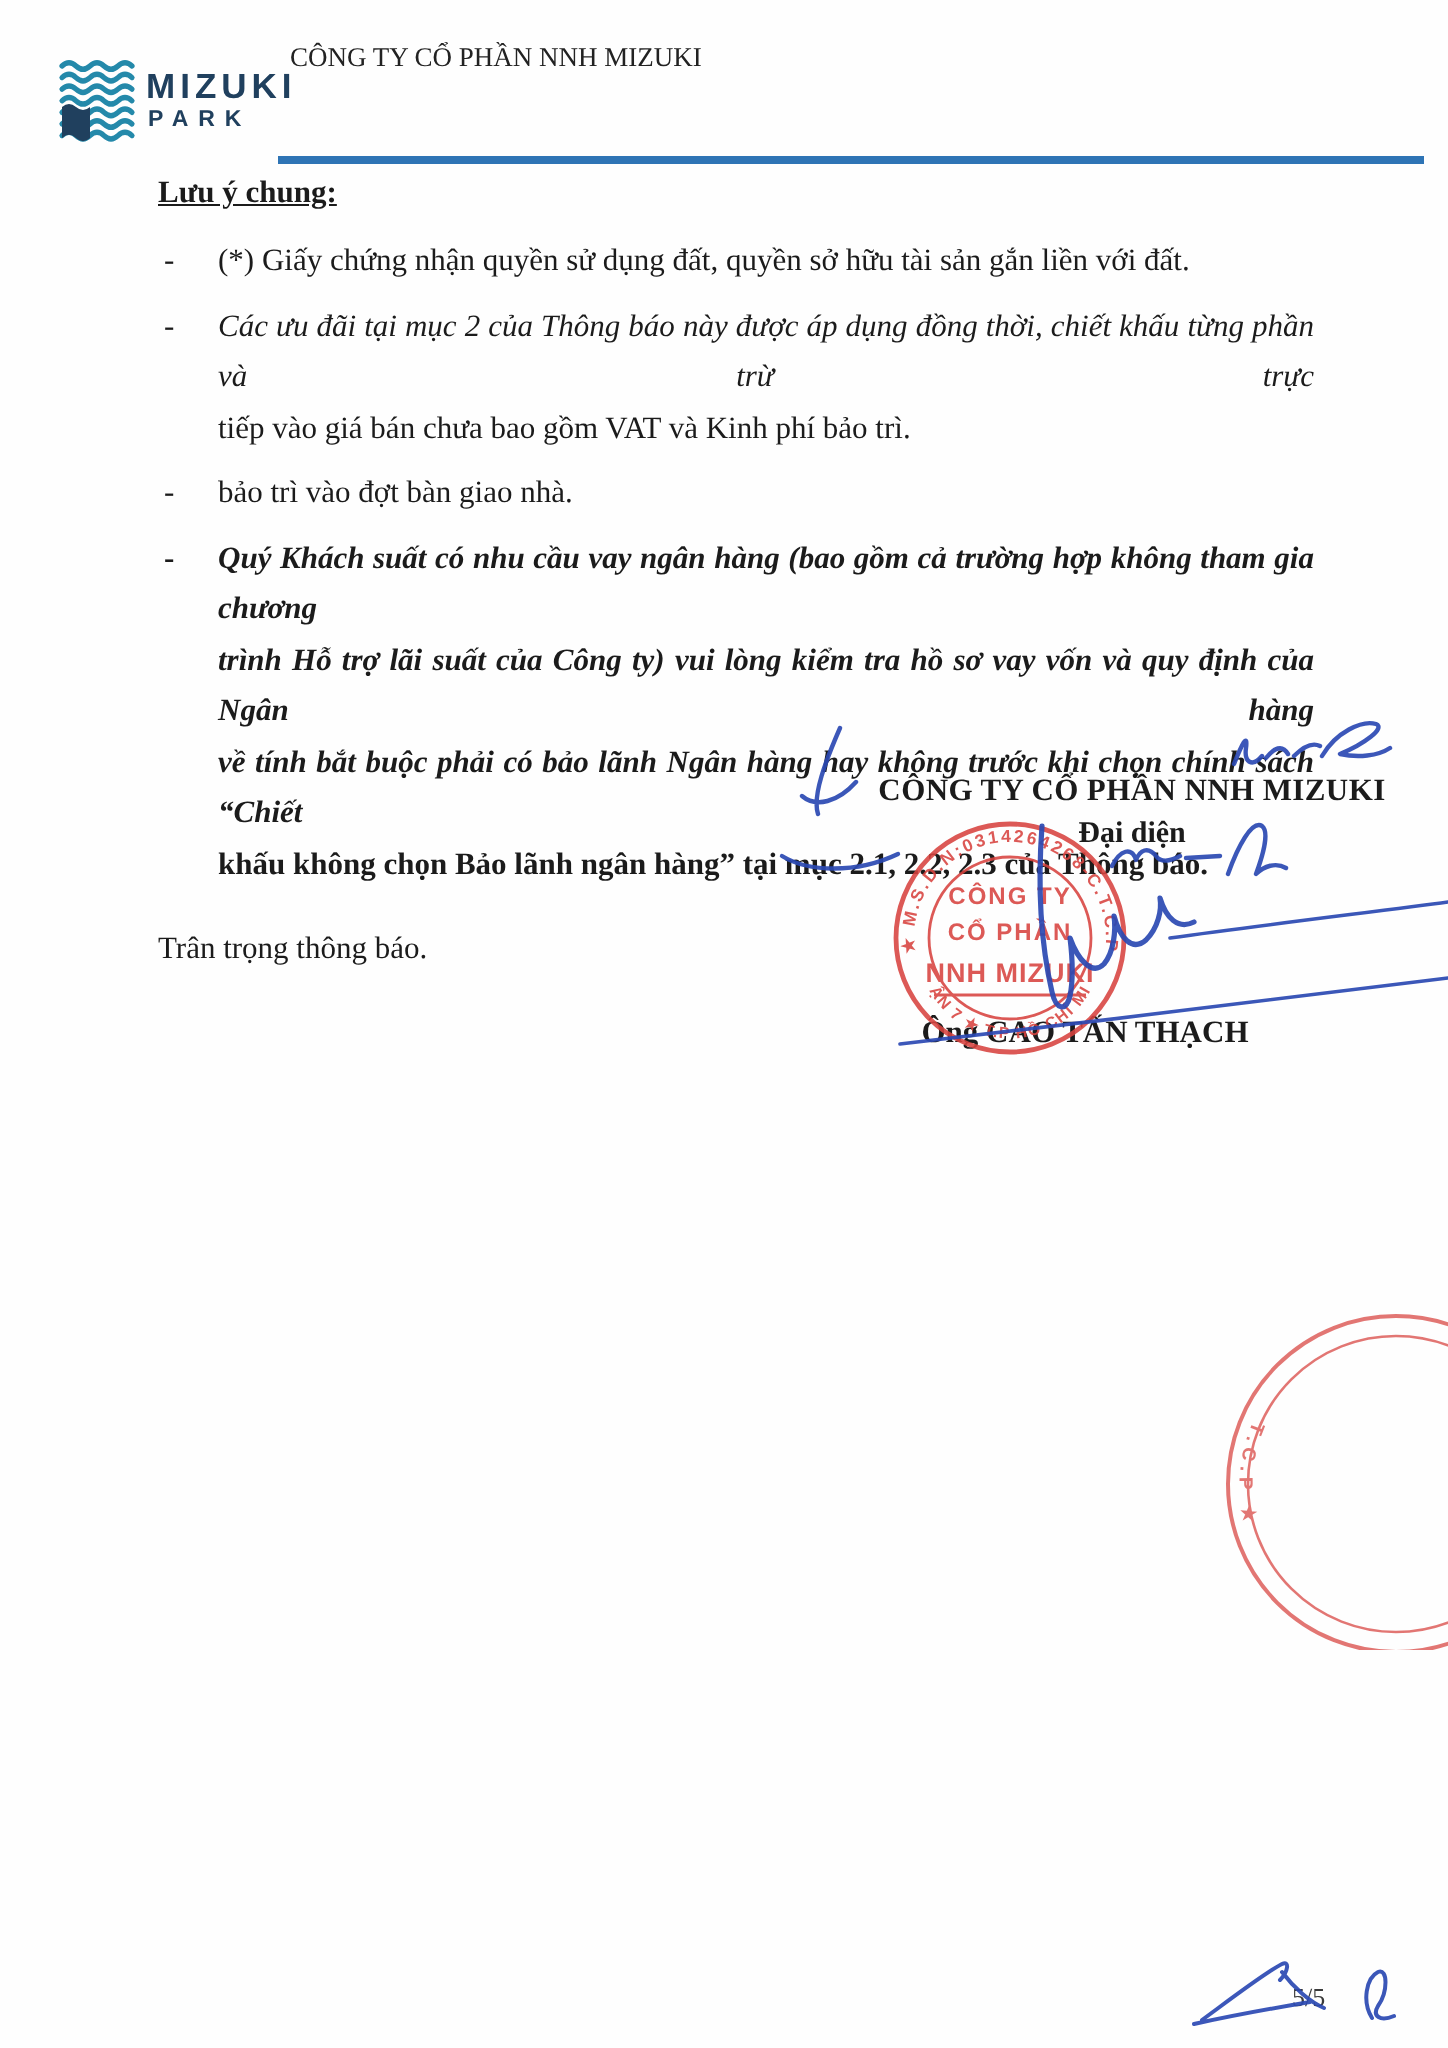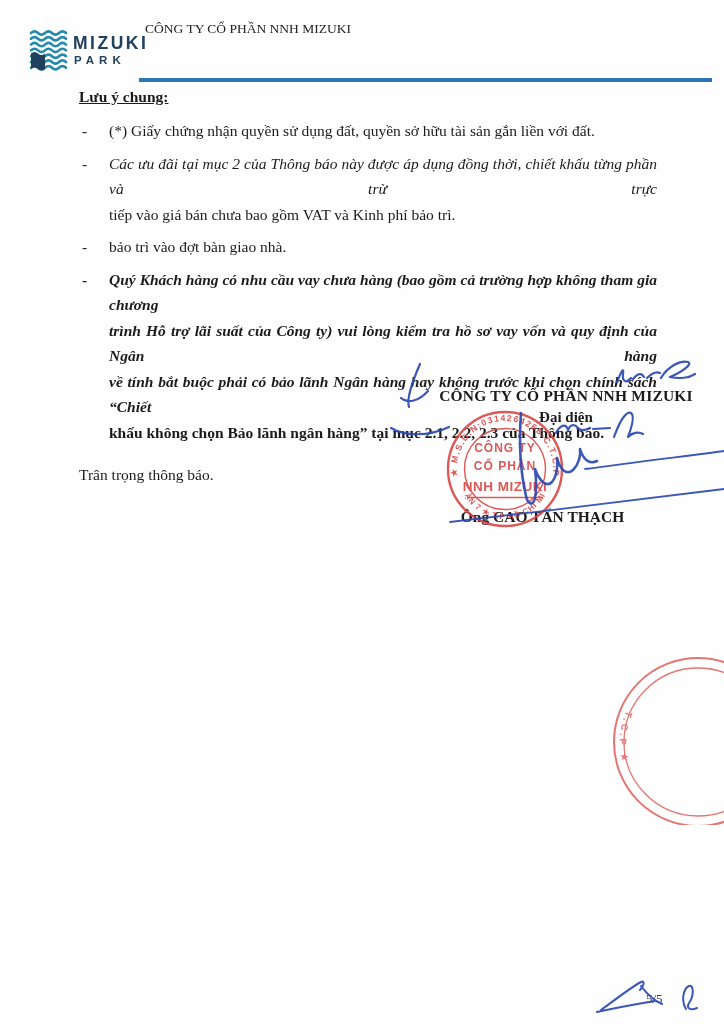--- a/index.html
+++ b/index.html
@@ -74,21 +74,21 @@
       <div class="line">tiếp vào giá bán chưa bao gồm VAT và Kinh phí bảo trì.</div>
     </div>
 
     <div class="bullet">
       <span class="marker">-</span>
       <div class="line">bảo trì vào đợt bàn giao nhà.</div>
     </div>
 
     <div class="bullet bold">
       <span class="marker">-</span>
-      <div class="line stretch">Quý Khách hàng có nhu cầu vay chưa hàng (bao gồm cả trường hợp không tham gia chương</div>
+      <div class="line stretch">Quý Khách suất có nhu cầu vay ngân hàng (bao gồm cả trường hợp không tham gia chương</div>
       <div class="line stretch">trình Hỗ trợ lãi suất của Công ty) vui lòng kiểm tra hồ sơ vay vốn và quy định của Ngân hàng</div>
       <div class="line stretch">về tính bắt buộc phải có bảo lãnh Ngân hàng hay không trước khi chọn chính sách “Chiết</div>
       <div class="line">khấu không chọn Bảo lãnh ngân hàng” tại mục 2.1, 2.2, 2.3 của Thông báo.</div>
     </div>
 
     <div class="closing">Trân trọng thông báo.</div>
   </div>
 
   <div class="sig-company">CÔNG TY CỔ PHẦN NNH MIZUKI</div>
   <div class="sig-rep">Đại diện</div>

